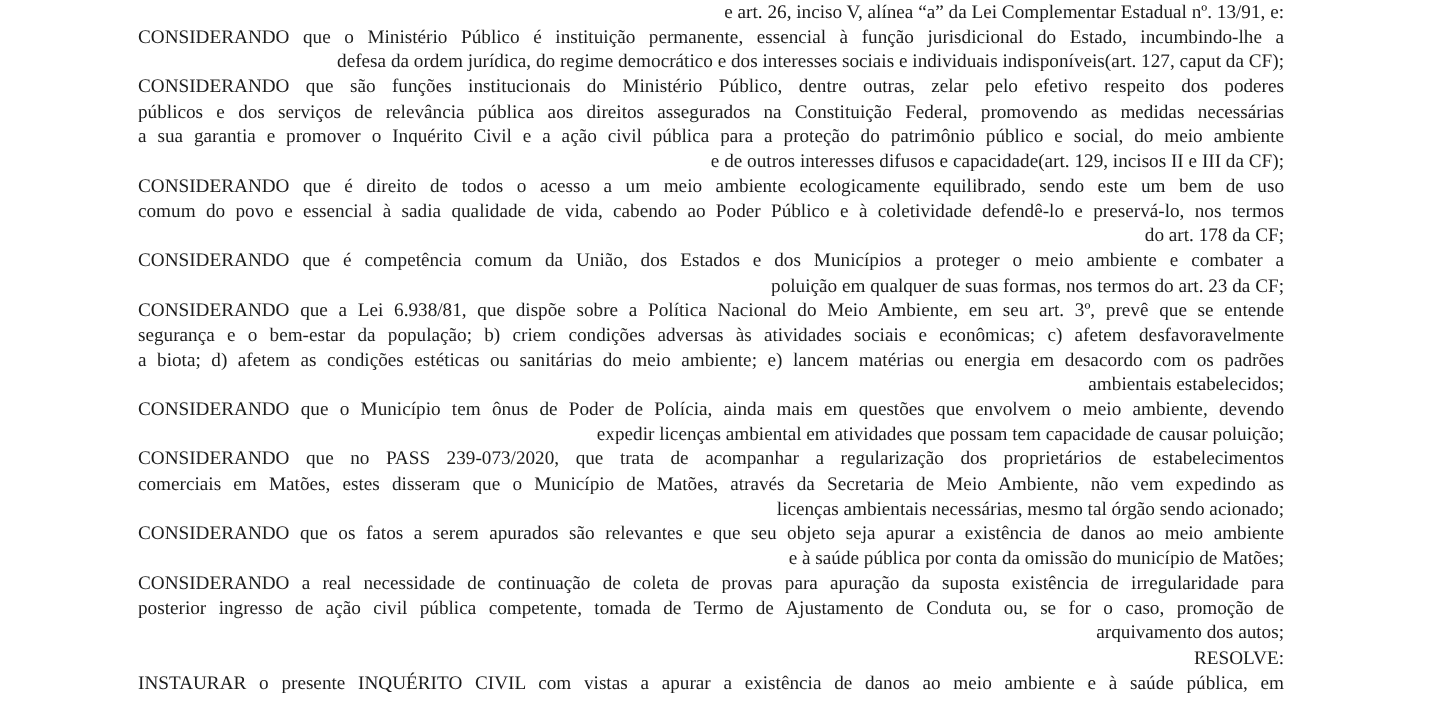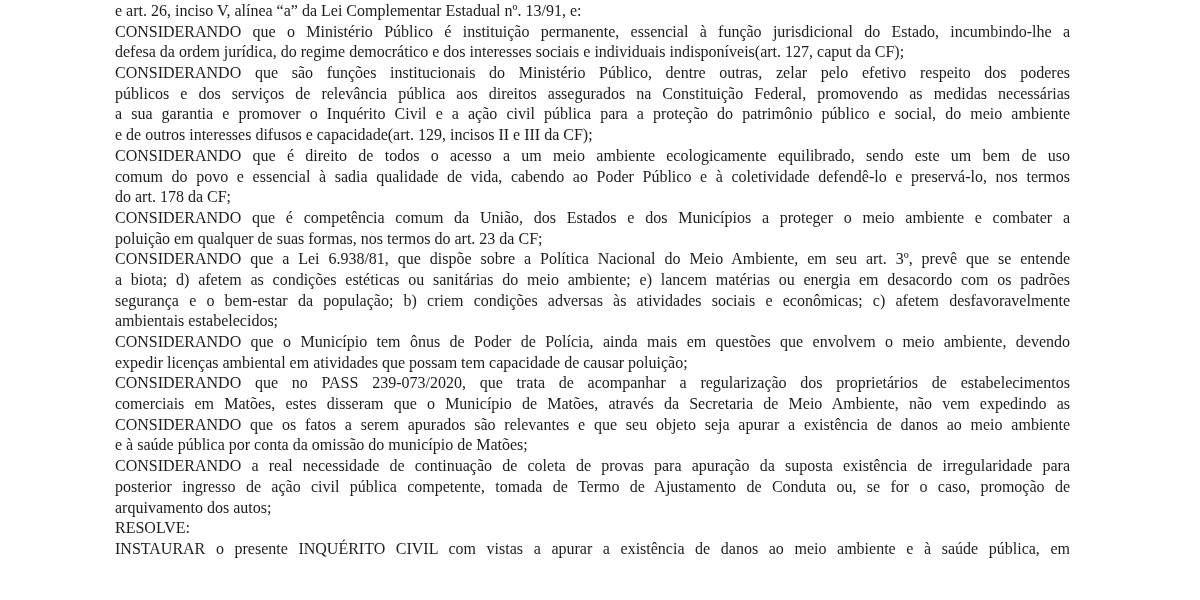--- a/index.html
+++ b/index.html
@@ -16,21 +16,21 @@
     left: 115px;
     width: 955px;
     font-family: "Liberation Serif", "DejaVu Serif", serif;
     font-size: 16px;
     color: #1c1c1c;
   }
   .line {
     height: 20.7px;
     line-height: 20.7px;
     overflow: hidden;
-    text-align: left;
+    text-align: right;
   }
   
   .line.justified {
     text-align: justify;
   }
   .line.justified::after {
     content: "";
     display: inline-block;
     width: 100%;
     height: 0;
@@ -47,27 +47,28 @@
       <div class="line justified">CONSIDERANDO que são funções institucionais do Ministério Público, dentre outras, zelar pelo efetivo respeito dos poderes</div>
       <div class="line justified">públicos e dos serviços de relevância pública aos direitos assegurados na Constituição Federal, promovendo as medidas necessárias</div>
       <div class="line justified">a sua garantia e promover o Inquérito Civil e a ação civil pública para a proteção do patrimônio público e social, do meio ambiente</div>
       <div class="line">e de outros interesses difusos e capacidade(art. 129, incisos II e III da CF);</div>
       <div class="line justified">CONSIDERANDO que é direito de todos o acesso a um meio ambiente ecologicamente equilibrado, sendo este um bem de uso</div>
       <div class="line justified">comum do povo e essencial à sadia qualidade de vida, cabendo ao Poder Público e à coletividade defendê-lo e preservá-lo, nos termos</div>
       <div class="line">do art. 178 da CF;</div>
       <div class="line justified">CONSIDERANDO que é competência comum da União, dos Estados e dos Municípios a proteger o meio ambiente e combater a</div>
       <div class="line">poluição em qualquer de suas formas, nos termos do art. 23 da CF;</div>
       <div class="line justified">CONSIDERANDO que a Lei 6.938/81, que dispõe sobre a Política Nacional do Meio Ambiente, em seu art. 3º, prevê que se entende</div>
+      <div class="line justified">segurança e o bem-estar da população; b) criem condições adversas às atividades sociais e econômicas; c) afetem desfavoravelmente</div>
       <div class="line justified">a biota; d) afetem as condições estéticas ou sanitárias do meio ambiente; e) lancem matérias ou energia em desacordo com os padrões</div>
-      <div class="line justified">segurança e o bem-estar da população; b) criem condições adversas às atividades sociais e econômicas; c) afetem desfavoravelmente</div>
       <div class="line">ambientais estabelecidos;</div>
       <div class="line justified">CONSIDERANDO que o Município tem ônus de Poder de Polícia, ainda mais em questões que envolvem o meio ambiente, devendo</div>
       <div class="line">expedir licenças ambiental em atividades que possam tem capacidade de causar poluição;</div>
       <div class="line justified">CONSIDERANDO que no PASS 239-073/2020, que trata de acompanhar a regularização dos proprietários de estabelecimentos</div>
       <div class="line justified">comerciais em Matões, estes disseram que o Município de Matões, através da Secretaria de Meio Ambiente, não vem expedindo as</div>
+      <div class="line">licenças ambientais necessárias, mesmo tal órgão sendo acionado;</div>
       <div class="line justified">CONSIDERANDO que os fatos a serem apurados são relevantes e que seu objeto seja apurar a existência de danos ao meio ambiente</div>
       <div class="line">e à saúde pública por conta da omissão do município de Matões;</div>
       <div class="line justified">CONSIDERANDO a real necessidade de continuação de coleta de provas para apuração da suposta existência de irregularidade para</div>
       <div class="line justified">posterior ingresso de ação civil pública competente, tomada de Termo de Ajustamento de Conduta ou, se for o caso, promoção de</div>
       <div class="line">arquivamento dos autos;</div>
       <div class="line">RESOLVE:</div>
       <div class="line justified">INSTAURAR o presente INQUÉRITO CIVIL com vistas a apurar a existência de danos ao meio ambiente e à saúde pública, em</div>
     </div>
 </div>
 

